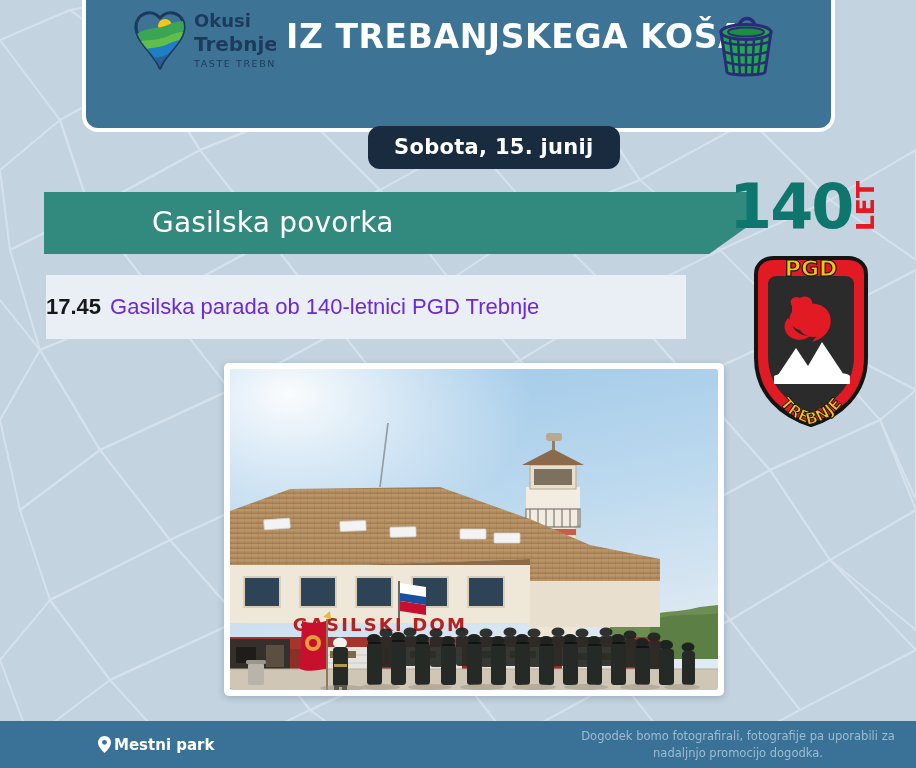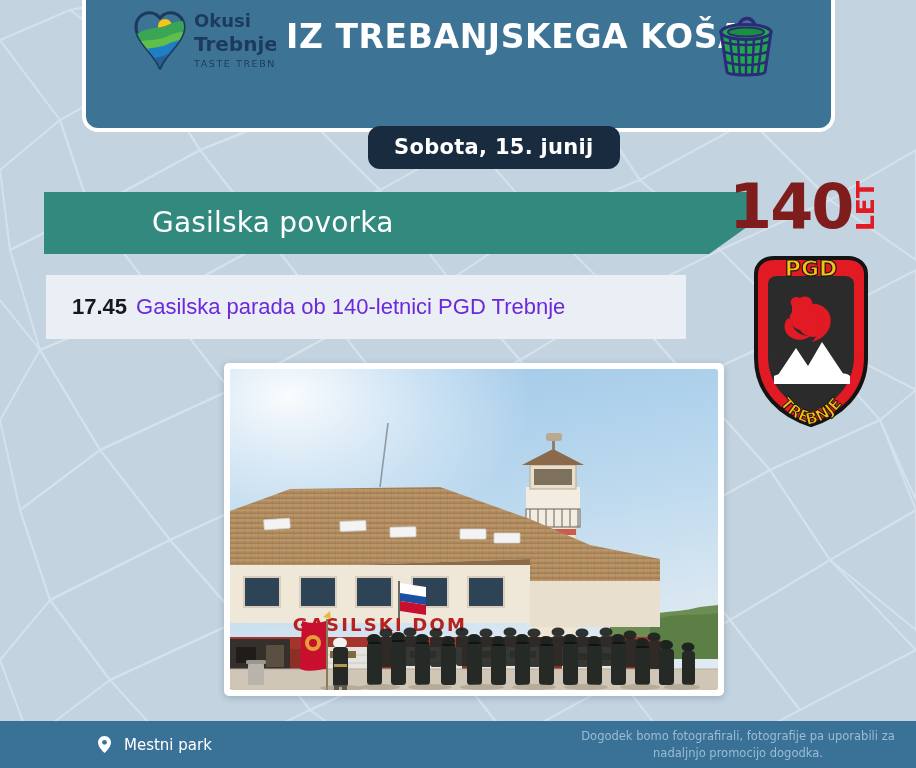--- a/index.html
+++ b/index.html
@@ -49,35 +49,34 @@
   .section-banner span {
     position:absolute; left:108px; top:50%; transform:translateY(-52%);
     color:#ffffff; font-size:28px; font-weight:400;
     font-family:"DejaVu Sans", sans-serif; letter-spacing:.2px;
   }
 
   
   .anniv { position:absolute; left:729px; top:180px; z-index:3;
            display:flex; align-items:flex-end; }
   .anniv .num {
-    color:#7f1d1d; font-size:62px; font-weight:bold; line-height:.88;
+    color:#0f766e; font-size:62px; font-weight:bold; line-height:.88;
     font-family:"DejaVu Sans", sans-serif; letter-spacing:-2px;
   }
   .anniv .let {
     color:#e21a23; font-size:25px; font-weight:bold; line-height:1;
     font-family:"DejaVu Sans", sans-serif; letter-spacing:0px;
     writing-mode:vertical-rl; transform:rotate(180deg);
     margin-left:1px; margin-bottom:3px;
   }
 
   
   .program-card {
     position:absolute; left:46px; top:275px; width:640px; height:64px;
     background:#e9eff5; z-index:2; display:flex; align-items:center;
-    padding-left:26px;
   }
   .program-card .time { font-size:22px; font-weight:bold; color:#16181a; }
   .program-card .desc { font-size:22px; font-weight:400; color:#6d28d9; margin-left:9px; }
 
   
   .pgd-badge { position:absolute; left:748px; top:254px; width:126px; height:175px; z-index:3; }
 
   
   .photo-frame {
     position:absolute; left:224px; top:363px; width:500px; height:333px;
@@ -85,22 +84,22 @@
     box-shadow:0 2px 7px rgba(20,40,60,.22);
   }
   .photo-frame svg { display:block; border-radius:2px; }
 
   
   .footer {
     position:absolute; left:0; bottom:0; width:916px; height:47px;
     background:#3a7297; z-index:2; display:flex; align-items:center;
   }
   .footer .venue {
-    position:absolute; left:98px; display:flex; gap:13px;
-    color:#ffffff; font-size:15px; font-weight:normal;
+    position:absolute; left:98px; display:flex; gap:3px;
+    color:#ffffff; font-size:15px; font-weight:bold;
     font-family:"DejaVu Sans", sans-serif;
   }
   .footer .disclaimer {
     position:absolute; right:18px; width:320px; text-align:center;
     color:#9dbcd1; font-size:11.5px; line-height:1.45;
     font-family:"DejaVu Sans", sans-serif;
   }
 </style>
 </head>
 <body>

